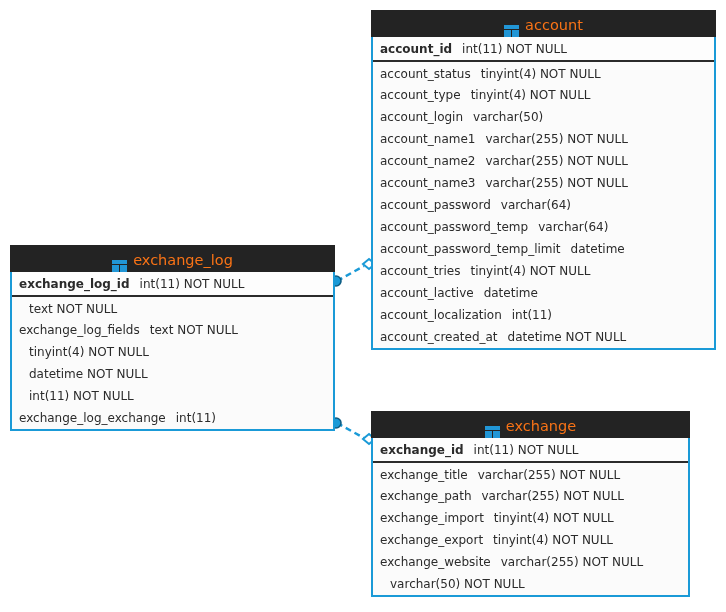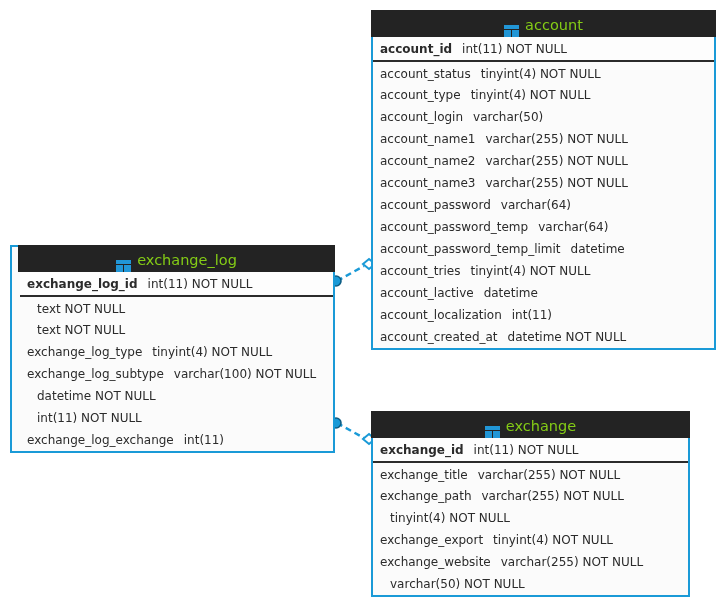--- a/index.html
+++ b/index.html
@@ -25,21 +25,21 @@
   .entity {
     position: absolute;
     box-sizing: border-box;
     border: 2px solid #1a9ad7;
     background: #fbfbfb;
     z-index: 2;
   }
 
   .entity-header {
     background: #232323;
-    color: #84cc16;
+    color: #f97316;
     height: 25px;
     line-height: 25px;
     text-align: center;
     font-size: 14.5px;
     white-space: nowrap;
     position: relative;
     margin: -2px -2px 0 -2px;
     border-top: 2px solid #232323;
     border-left: 2px solid #232323;
     border-right: 2px solid #232323;
@@ -96,21 +96,21 @@
     font-weight: normal;
     color: #2b2b2b;
   }
 
   .rows .row.first-attr {
     padding-top: 1px;
   }
 
   
   #entity-account   { left: 371px; top: 10px;  width: 345px; }
-  #entity-exchange-log { left: 10px;  top: 245px; width: 325px; padding-left: 8px; }
+  #entity-exchange-log { left: 10px;  top: 245px; width: 325px; }
   #entity-exchange  { left: 371px; top: 411px; width: 319px; }
 
   
   .connector {
     position: absolute;
     z-index: 1;
     overflow: visible;
   }
 </style>
 </head>
@@ -218,29 +218,25 @@
     </div>
     <div class="rows">
       <div class="row pk">
         <span class="col-name">exchange_log_id</span>
         <span class="col-type">int(11) NOT NULL</span>
       </div>
       <div class="row first-attr">
         <span class="col-type">text NOT NULL</span>
       </div>
       <div class="row">
+        <span class="col-name">exchange_log_fields</span>
         <span class="col-type">text NOT NULL</span>
       </div>
       <div class="row">
-        <span class="col-name">exchange_log_type</span>
-        <span class="col-type">tinyint(4) NOT NULL</span>
-      </div>
-      <div class="row">
-        <span class="col-name">exchange_log_subtype</span>
-        <span class="col-type">varchar(100) NOT NULL</span>
+        <span class="col-type">tinyint(4) NOT NULL</span>
       </div>
       <div class="row">
         <span class="col-type">datetime NOT NULL</span>
       </div>
       <div class="row">
         <span class="col-type">int(11) NOT NULL</span>
       </div>
       <div class="row">
         <span class="col-name">exchange_log_exchange</span>
         <span class="col-type">int(11)</span>
@@ -268,20 +264,21 @@
       </div>
       <div class="row first-attr">
         <span class="col-name">exchange_title</span>
         <span class="col-type">varchar(255) NOT NULL</span>
       </div>
       <div class="row">
         <span class="col-name">exchange_path</span>
         <span class="col-type">varchar(255) NOT NULL</span>
       </div>
       <div class="row">
+        <span class="col-name">exchange_import</span>
         <span class="col-type">tinyint(4) NOT NULL</span>
       </div>
       <div class="row">
         <span class="col-name">exchange_export</span>
         <span class="col-type">tinyint(4) NOT NULL</span>
       </div>
       <div class="row">
         <span class="col-name">exchange_website</span>
         <span class="col-type">varchar(255) NOT NULL</span>
       </div>

